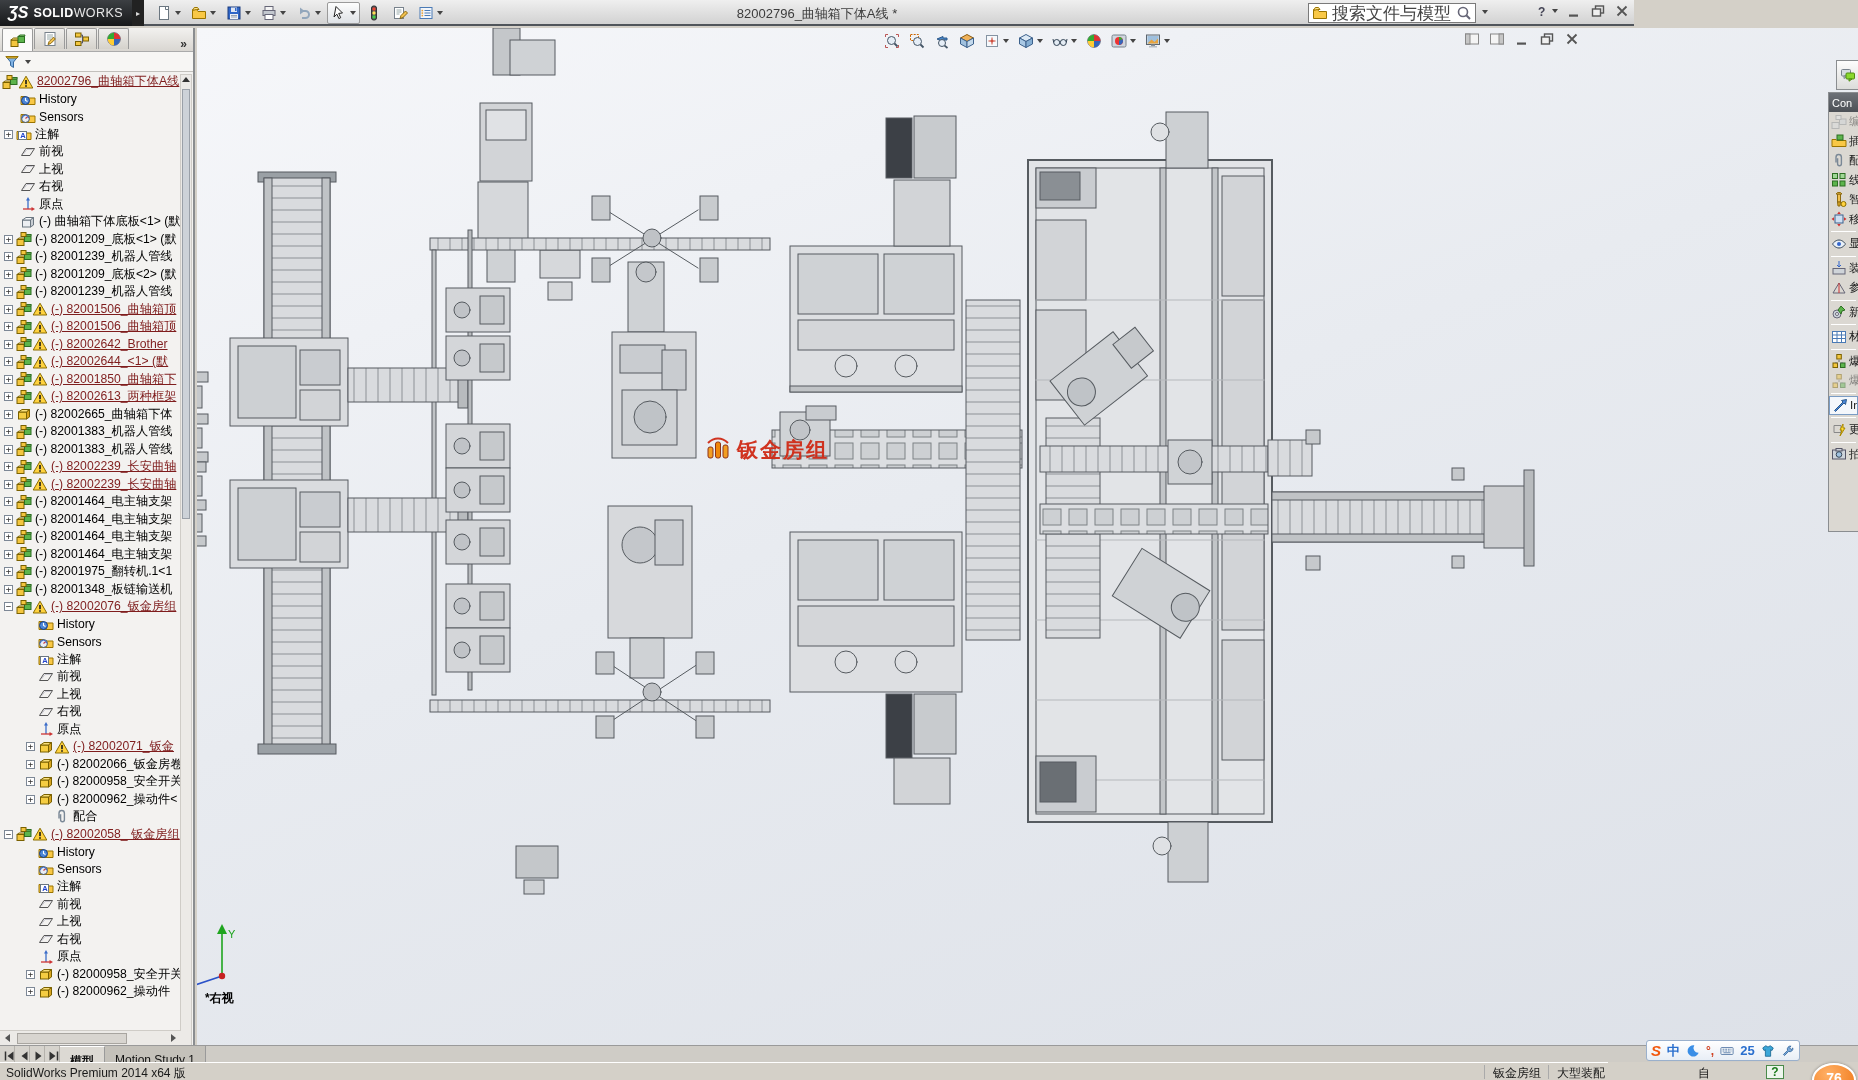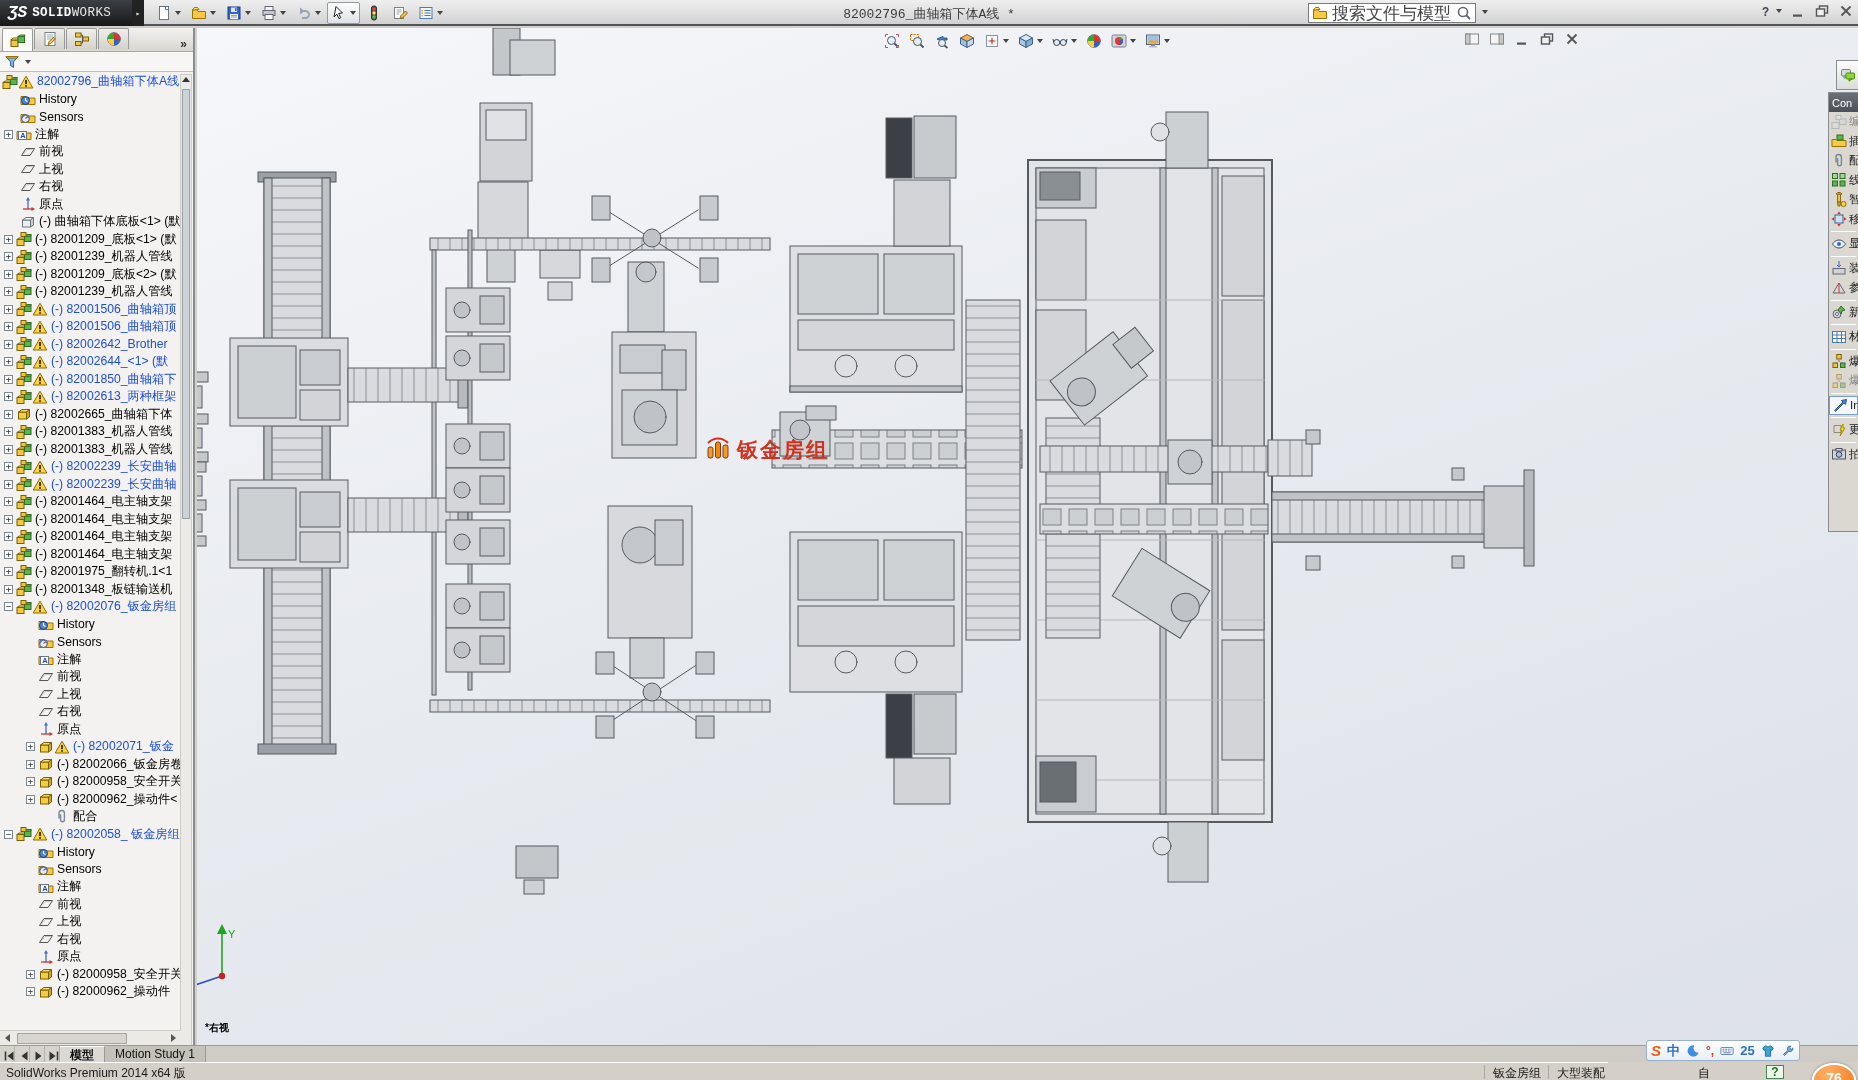--- a/index.html
+++ b/index.html
@@ -6,22 +6,22 @@
   html,body { width:1858px; height:1080px; overflow:hidden;
     font-family:"Liberation Sans","DejaVu Sans",sans-serif; font-size:12px; background:#d4d0c8; }
   .icn { display:inline-block; width:16px; height:16px; vertical-align:middle; }
   .icn svg { width:16px; height:16px; display:block; }
   .caret { display:inline-block; width:0; height:0; border-left:3.5px solid transparent;
     border-right:3.5px solid transparent; border-top:4px solid #444; margin-left:3px; vertical-align:middle; }
   .caret-up { display:inline-block; width:0; height:0; border-left:4px solid transparent;
     border-right:4px solid transparent; border-bottom:5px solid #333; vertical-align:middle; }
 
   
-  #titlebar { position:absolute; left:0; top:0; width:1858px; height:26px;
-    background:linear-gradient(#efefef,#d2d2d2); border-bottom:2px solid #50555b;font-family:Liberation Mono, monospace; }
+  #titlebar { position:absolute; left:0; top:0; width:1634px; height:26px;
+    background:linear-gradient(#efefef,#d2d2d2); border-bottom:2px solid #50555b; }
   #brand { position:absolute; left:0; top:0; width:132px; height:26px; background:linear-gradient(#3c3f43,#17181a);
     color:#fff; display:flex; align-items:center; padding-left:8px; gap:5px; }
   #brand .mark { font-size:16px; font-weight:bold; font-style:italic; }
   #brand .nb { font-weight:bold; font-size:12.5px; letter-spacing:.4px; }
   #brand .nl { font-weight:normal; font-size:12.5px; letter-spacing:.4px; color:#e8e8e8; }
   #brand-flyout { position:absolute; left:132px; top:0; width:12px; height:26px; background:#222;
     color:#ddd; font-size:8px; display:flex; align-items:center; justify-content:center; }
   #main-toolbar { position:absolute; left:152px; top:2px; height:22px; display:flex; align-items:center; gap:2px; }
   .tbtn { height:22px; display:flex; align-items:center; padding:0 3px; border:1px solid transparent; border-radius:2px; }
   .tbtn.boxed { border:1px solid #9a9a9a; background:linear-gradient(#fdfdfd,#dfe2e6); }
@@ -39,21 +39,21 @@
   #ltabs { height:24px; background:linear-gradient(#f2f1ef,#d9d6d1); border-bottom:1px solid #aaa;
     display:flex; align-items:flex-end; padding-left:2px; }
   .ltab { width:31px; height:21px; border:1px solid #9a9a9a; border-bottom:none; background:linear-gradient(#efeeec,#d5d2cc);
     display:flex; align-items:center; justify-content:center; margin-right:1px; border-radius:2px 2px 0 0; }
   .ltab.active { background:#fbfaf9; height:23px; }
   #ltab-overflow { margin-left:auto; margin-right:6px; color:#333; font-size:12px; font-weight:bold; }
   #lfilter { height:20px; border-bottom:1px solid #c2c0bc; background:#f7f6f4; display:flex; align-items:center; padding-left:4px; gap:2px; }
   #tree { position:absolute; left:0; top:45px; width:181px; height:985px; overflow:hidden; background:#f3f2f0; }
   .trow { height:17.5px; display:flex; align-items:center; white-space:nowrap; overflow:hidden; }
   .trow .txt { margin-left:3px; font-size:12.2px; color:#000; }
-  .trow.gold .txt { color:#1d4ed8; }
+  .trow.gold .txt { color:#7f1d1d;text-decoration:underline; }
   .ebox { width:9px; height:9px; border:1px solid #7d8896; background:#fff; font-size:9px; line-height:7px;
     text-align:center; color:#333; margin-right:3px; flex:none; font-family:"DejaVu Sans Mono",monospace; }
   .trow .icn { flex:none; }
   #tree-vscroll { position:absolute; right:1px; top:46px; width:12px; height:984px; background:#eceae7; border:1px solid #cfccc7; }
   #tree-vscroll .arr { position:absolute; left:1px; width:8px; }
   #tree-thumb { position:absolute; left:1px; top:14px; width:8px; height:430px; background:#cdd2d8; border:1px solid #9aa0a8; }
   #tree-hscroll { position:absolute; left:0; bottom:0; width:181px; height:15px; background:#eceae7; border-top:1px solid #cfccc7;
     display:flex; align-items:center; }
   .hs-btn { width:15px; height:13px; display:flex; align-items:center; justify-content:center; }
   .tri-l { width:0;height:0;border-top:4px solid transparent;border-bottom:4px solid transparent;border-right:5px solid #555; }
@@ -62,37 +62,37 @@
 
   
   #viewport { position:absolute; left:197px; top:28px; width:1661px; height:1017px;
     background:linear-gradient(160deg,#f6f7fa 0%,#e8ebf0 45%,#dde1e8 100%); }
   #headsup { position:absolute; left:684px; top:1px; height:24px; display:flex; align-items:center; gap:3px; }
   .hbtn { height:22px; display:flex; align-items:center; padding:0 2px; border:1px solid transparent; }
   #doc-controls { position:absolute; left:1267px; top:3px; display:flex; gap:9px; align-items:center; }
   #cad { position:absolute; left:0; top:0; width:1661px; height:1017px; }
   #watermark { position:absolute; left:508px; top:407px; display:flex; align-items:center; gap:6px; opacity:.96; }
   #watermark .wtext { color:#cf2c18; font-size:21px; font-weight:bold; letter-spacing:2px; }
-  #view-label { position:absolute; left:8px; top:993px; color:#000; font-size:10px; font-weight:bold; }
+  #view-label { position:absolute; left:8px; top:962px; color:#000; font-size:12px; font-weight:bold; }
 
   
   #comment-tab { position:absolute; right:0; top:60px; width:22px; height:30px; background:linear-gradient(#fdfdfd,#dcdcda);
     border:1px solid #8a8d90; border-right:none; display:flex; align-items:center; justify-content:center; }
   #rstrip { position:absolute; right:0; top:92px; width:30px; background:#dbd8d2; border:1px solid #8a8d90; border-right:none; }
   #rstrip-header { height:19px; background:linear-gradient(#6d7177,#4c5056); color:#fff; font-size:11px;
     display:flex; align-items:center; padding-left:3px; overflow:hidden; }
   .rrow { height:19.5px; display:flex; align-items:center; padding-left:2px; gap:2px; overflow:hidden; white-space:nowrap; font-size:11.5px; color:#222; }
   .rrow.disabled { opacity:.45; }
   .rrow.active { background:#f4f7fb; border:1px solid #7a9cc4; }
   .rsep { height:1px; background:#aaa; margin:2px 2px; border-bottom:1px solid #fff; }
 
   
   #tabbar { position:absolute; left:0; top:1045px; width:1858px; height:17px; background:#cfccc6; border-top:1px solid #9a9a9a; display:flex; align-items:stretch; }
   .vcr { width:15px; display:flex; align-items:center; justify-content:center; border-right:1px solid #b5b2ac; background:#d6d3cd; }
-  .dtab { padding:8px 10px; display:flex; align-items:center; font-size:12px; color:#111; border-right:1px solid #9a9a9a; background:#c4c1ba; }
+  .dtab { padding:14px 10px; display:flex; align-items:center; font-size:12px; color:#111; border-right:1px solid #9a9a9a; background:#c4c1ba; }
   .dtab.active { background:#dcd9d3; font-weight:bold; border-top:1px solid #fff; }
   #statusbar { position:absolute; left:0; top:1062px; width:1608px; height:18px; background:#d4d0c8; border-top:1px solid #fff;
     font-size:12px; color:#1a1a1a; }
   #status-app { position:absolute; left:6px; top:2px; }
   .sfield { position:absolute; top:2px; border-left:1px solid #aaa; padding-left:8px; height:14px; }
   #status-badge { position:absolute; left:1812px; top:1063px; width:44px; height:34px; border-radius:50%;
     background:radial-gradient(circle at 35% 30%,#ffb066,#f07818); border:2px solid #fff; box-shadow:0 0 3px rgba(0,0,0,.4);
     color:#fff; font-weight:bold; font-size:14px; text-align:center; line-height:26px; z-index:6; }
   #ime { position:absolute; left:1646px; top:1040px; height:21px; background:linear-gradient(#ffffff,#e8eef6);
     border:1px solid #9ab0cc; border-radius:3px; display:flex; align-items:center; padding:0 4px; gap:6px; z-index:5; }

